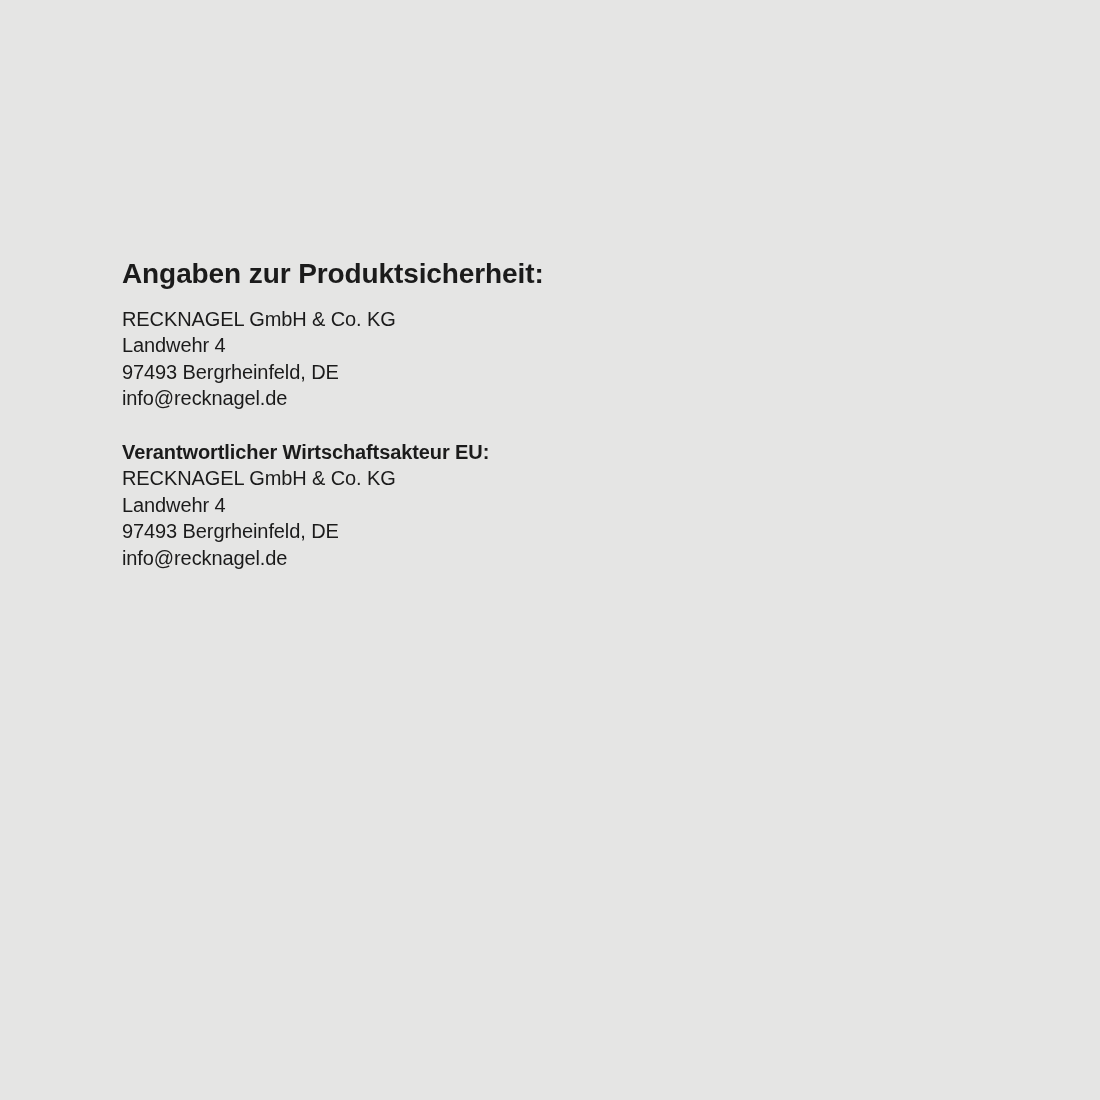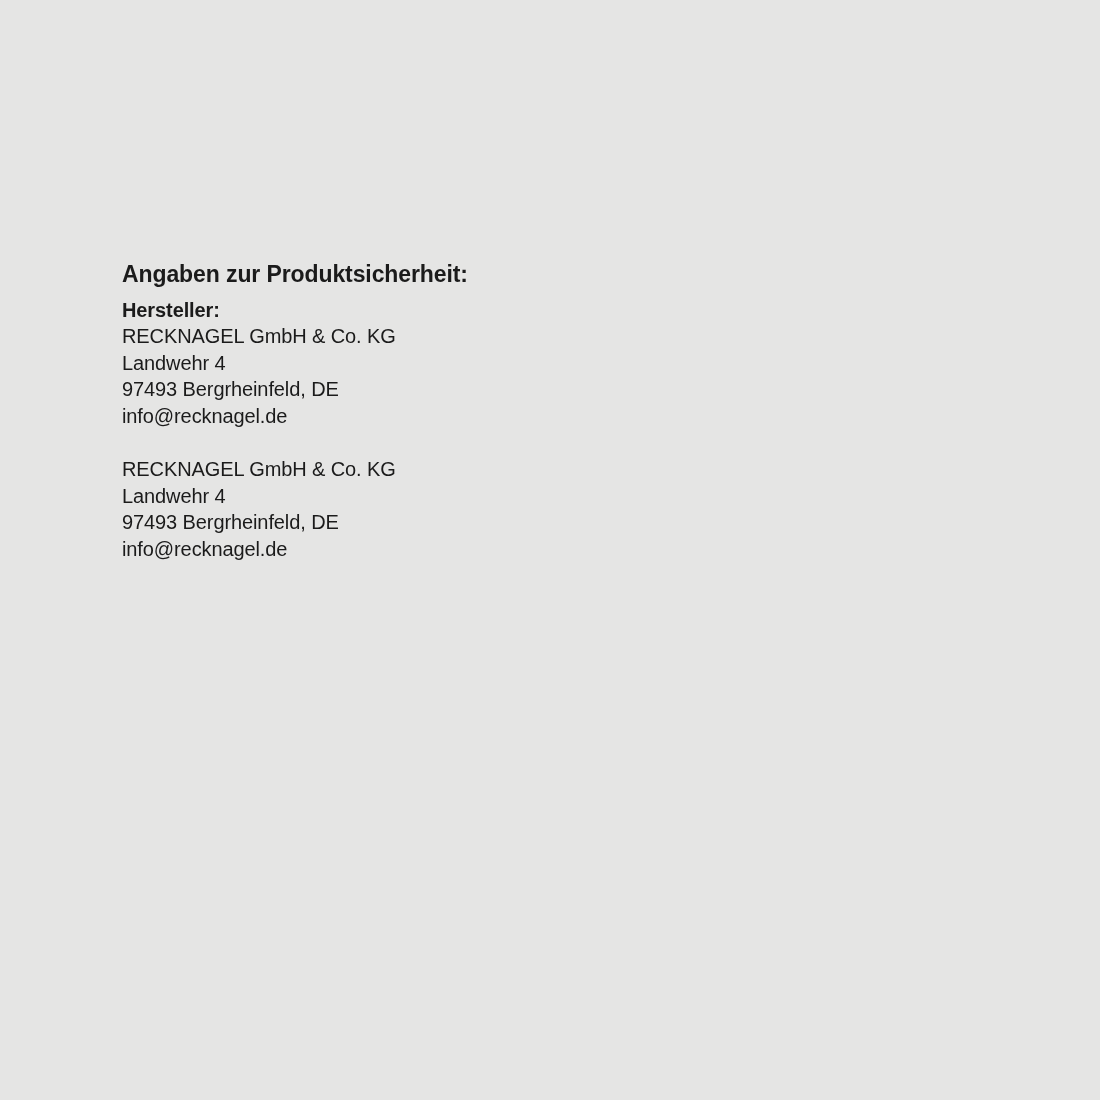--- a/index.html
+++ b/index.html
@@ -19,23 +19,23 @@
     position: absolute;
     left: 122px;
     top: 261px;
     width: 852px;
     font-size: 20px;
     line-height: 26.6px;
     letter-spacing: -0.1px;
   }
   .heading {
     font-weight: bold;
-    font-size: 23px;
+    font-size: 28px;
     line-height: 26.6px;
-    margin: 0 0 9px 0;
+    margin: 0 0 18px 0;
   }
   .paragraph {
     margin: 0 0 26.6px 0;
   }
   .block {
     margin: 0 0 26.6px 0;
   }
   .block:last-child {
     margin-bottom: 0;
   }
@@ -48,27 +48,27 @@
 </style>
 </head>
 <body>
 
 <div class="content">
 
   <h2 class="heading">Angaben zur Produktsicherheit:</h2>
 
 
   <div class="block">
-    <span class="line block-label">Hersteller:</span>
     <span class="line">RECKNAGEL GmbH &amp; Co. KG</span>
     <span class="line">Landwehr 4</span>
     <span class="line">97493 Bergrheinfeld, DE</span>
     <span class="line">info@recknagel.de</span>
   </div>
 
   <div class="block">
+    <span class="line block-label">Verantwortlicher Wirtschaftsakteur EU:</span>
     <span class="line">RECKNAGEL GmbH &amp; Co. KG</span>
     <span class="line">Landwehr 4</span>
     <span class="line">97493 Bergrheinfeld, DE</span>
     <span class="line">info@recknagel.de</span>
   </div>
 
 </div>
 
 </body></html>

